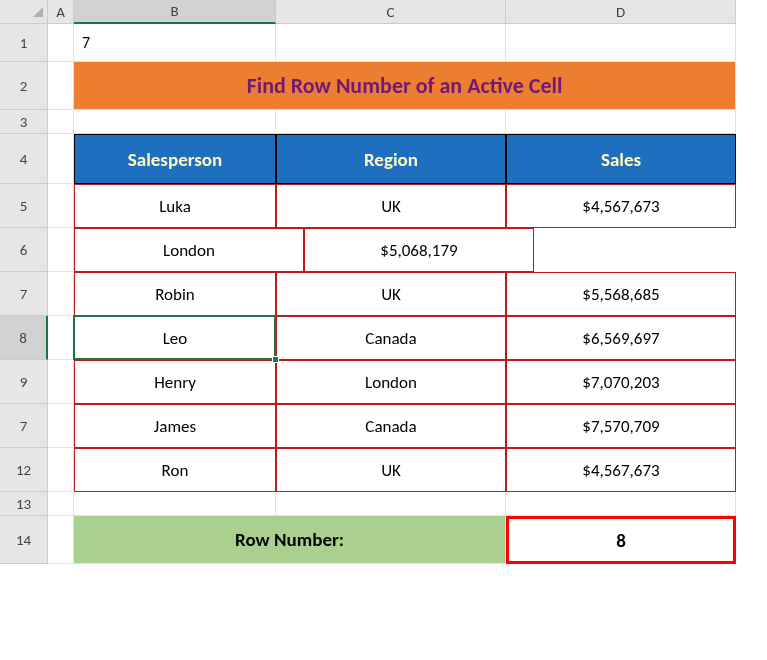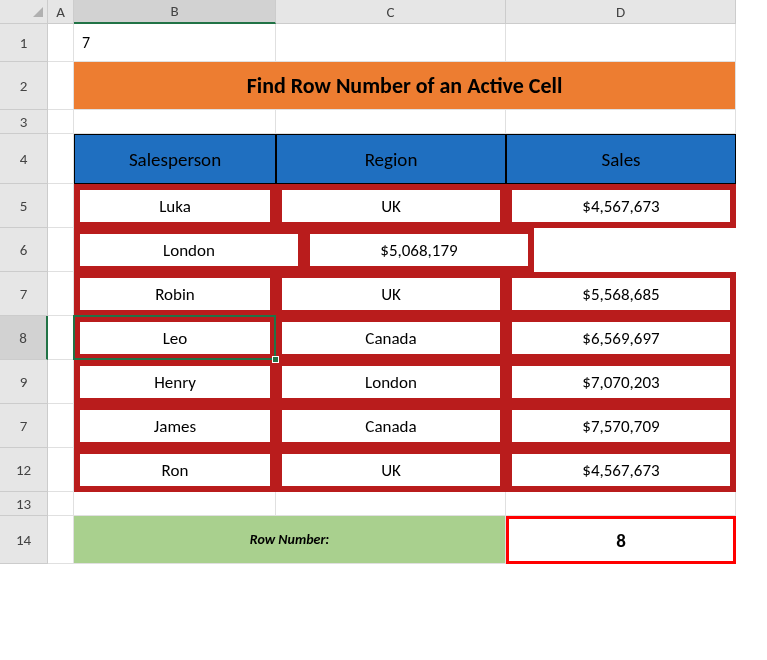--- a/index.html
+++ b/index.html
@@ -29,26 +29,26 @@
     .cD { width: 230px; }
     
     .r1 { height: 38px; }
     .r2 { height: 48px; }
     .r3 { height: 24px; }
     .r4 { height: 50px; }
     .rdata { height: 44px; }
     .r13 { height: 24px; }
     .r14 { height: 48px; }
     
-    .title-banner { background: #ed7d31; font-weight: bold; font-size: 22px; color: #000000; justify-content: center; }
+    .title-banner { background: #ed7d31; font-weight: bold; font-size: 22px; color: #701a75; justify-content: center; }
     
-    .tbl-hdr { background: #1f6fc0; color: #000000; font-weight: normal; font-size: 19px; justify-content: center; border: 1px solid #000; }
-    .tbl-cell { justify-content: center; border: 6px solid #b91c1c; font-size: 17px; }
+    .tbl-hdr { background: #1f6fc0; color: #fef9c3; font-weight: bold; font-size: 19px; justify-content: center; border: 1px solid #000; }
+    .tbl-cell { justify-content: center; border: 1px solid #b91c1c; font-size: 17px; }
     
-    .result-label { background: #a9d08e; font-weight: bold; font-size: 14px; justify-content: center; font-style: italic; }
+    .result-label { background: #a9d08e; font-weight: bold; font-size: 19px; justify-content: center; }
     .result-box { border: 3px solid #ff0000; font-weight: bold; font-size: 19px; justify-content: center; }
     
     .active-cell-outline { position: absolute; border: 2px solid #217346; pointer-events: none; z-index: 10; }
     .fill-handle { position: absolute; width: 7px; height: 7px; background: #217346; border:1px solid #fff; z-index: 11; }
     
     .watermark { position: absolute; color: rgba(140,155,170,0.35); font-size: 14px; font-weight: bold; pointer-events: none; z-index: 5; display:flex; align-items:center; gap:4px; }
     .watermark .wm-sub { font-size:8px; display:block; letter-spacing:0.5px; }
     .wm-icon { width:16px; height:16px; background: rgba(140,155,170,0.35); clip-path: polygon(50% 0, 100% 38%, 82% 100%, 18% 100%, 0 38%); }
   </style>
 </head>

